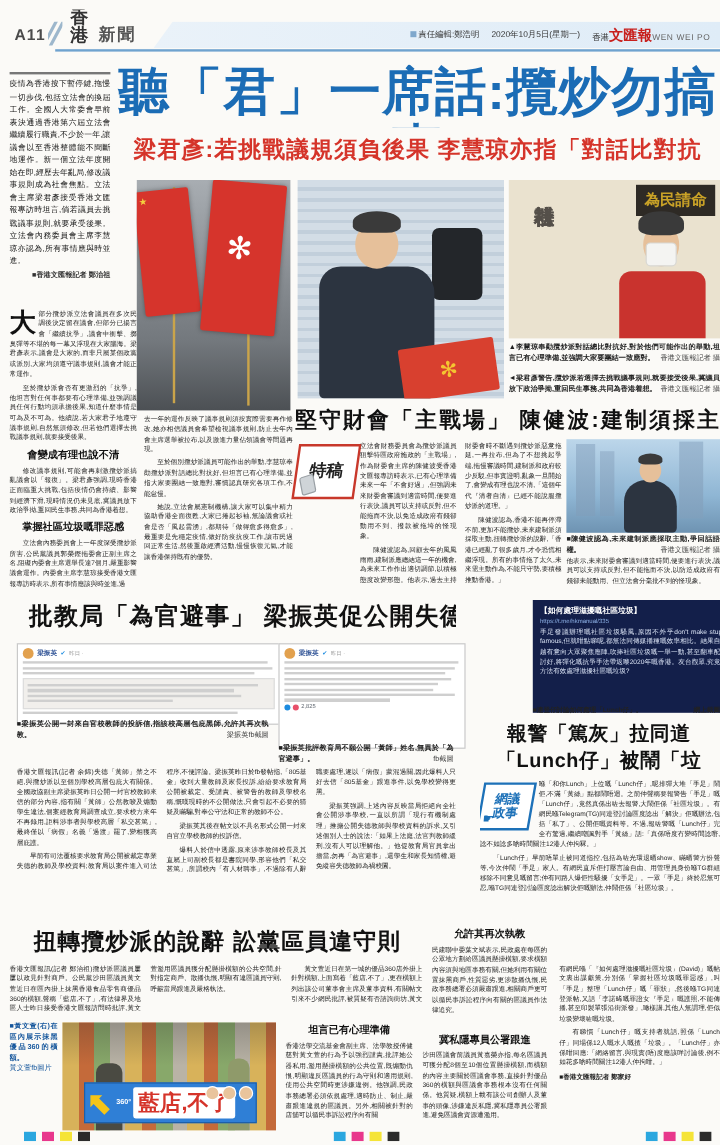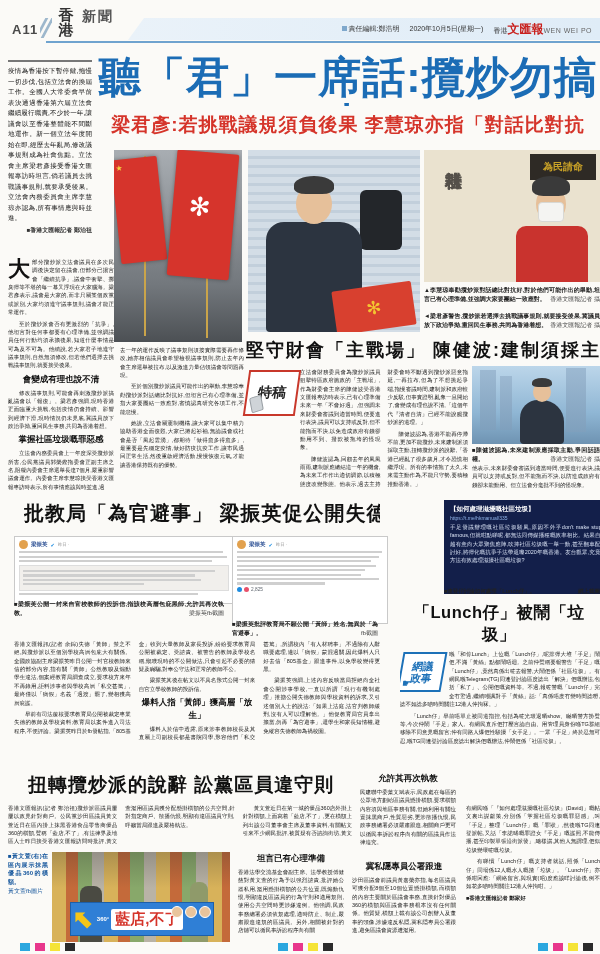--- a/index.html
+++ b/index.html
@@ -58,21 +58,21 @@
   .lee{background:#eae2cf;}
   .callig{position:absolute;writing-mode:vertical-rl;font-family:"Liberation Serif","DejaVu Serif",serif;font-weight:900;color:#55504a;}
   .goldframe{position:absolute;background:#2e2a25;color:#c9a227;font-family:"Liberation Serif","DejaVu Serif",serif;font-weight:900;display:flex;align-items:center;justify-content:center;}
   .redtop{position:absolute;background:#c9332e;border-radius:10px 10px 0 0;}
   .mask{position:absolute;background:#f4f4f2;border-radius:4px;border:1px solid #d8d8d4;}
   .chanphoto{background:linear-gradient(180deg,#bcd6ea 0%,#8fb6d4 60%,#6e93b2 100%);}
   .bldg{position:absolute;background:linear-gradient(180deg,#9db9d2,#7fa0bd);}
   .shop{background:repeating-linear-gradient(90deg,#d8b25a 0 14px,#c46a3a 14px 26px,#88a86a 26px 40px,#b9b3a6 40px 52px);}
   .shopshade{position:absolute;inset:0;background:linear-gradient(180deg,rgba(40,40,40,0.25),rgba(255,255,255,0) 40%);}
   .banner-blue{position:absolute;background:#2f7fd6;border:1px solid #1e5fa8;display:flex;align-items:center;}
-  .banner-text{background:#fff;color:#d5342a;font-weight:900;font-size:15px;padding:1px 4px;border-radius:2px;white-space:nowrap;}
+  .banner-text{background:#fff;color:#d5342a;font-weight:900;font-size:18px;padding:1px 4px;border-radius:2px;white-space:nowrap;}
   .arrow{color:#f5c518;font-size:26px;font-weight:900;line-height:1;margin:0 2px;}
   .portrait{width:10px;height:10px;border-radius:50%;background:#e9c49c;border:1px solid #fff;display:inline-block;margin-left:2px;}
   .pedestrian{position:absolute;background:#4a4a42;border-radius:8px 8px 0 0;}
   
   .fb{background:#fff;border:1px solid #c9c9c9;padding:3px 4px;}
   .fb-head{display:flex;align-items:center;gap:3px;margin-bottom:2px;}
   .fb-av{width:9px;height:9px;border-radius:50%;background:#e2a14e;}
   .fb-name{font-size:5.5px;font-weight:bold;color:#365899;}
   .fb-check{font-size:5px;color:#1d8ce0;}
   .fb-meta{font-size:4.5px;color:#999;}
@@ -93,21 +93,21 @@
 </style>
 </head>
 <body>
 
 <div class="abs" style="left:12px;top:20px;"><span class="pagenum">A11</span></div>
 <div class="abs" style="left:40px;top:18px;"><span class="slash"></span><span class="slash"></span></div>
 <div class="abs sec-big" style="left:56px;top:8px;width:20px;">
   <div>香</div>
   <div>港</div>
 </div>
-<div class="abs sec-sub" style="left:82px;top:8px;font-family:Liberation Serif, serif;">新聞</div>
+<div class="abs sec-sub" style="left:82px;top:20px;font-family:Liberation Serif, serif;">新聞</div>
 <div class="abs band" style="left:128px;top:18px;width:472px;height:22px;">
   <div class="band-inner">
     <span><span class="sq"></span><span>責任編輯:鄭浩明</span></span>
     <span>2020年10月5日(星期一)</span>
     <span><span>香港</span><span class="paper-red">文匯報</span><span class="paper-en">WEN WEI PO</span></span>
   </div>
 </div>
 <div class="abs blueline" style="left:46px;top:41px;width:554px;height:2px;"></div>
 
 <div class="abs mainhead" style="left:96px;top:54px;width:504px;height:52px;">聽「君」一席話:攬炒勿搞事</div>
@@ -148,21 +148,21 @@
   <div class="suit" style="left:18px;top:72px;width:96px;height:110px;"></div>
   <div class="head-skin" style="left:48px;top:34px;width:36px;height:40px;"></div>
   <div class="hair" style="left:46px;top:26px;width:40px;height:18px;"></div>
   <div class="redbook" style="left:86px;top:136px;width:80px;height:44px;transform:rotate(-8deg);">
       <span>✻</span>
     </div>
 </div>
 
 <div class="abs photo lee" style="left:424px;top:150px;width:176px;height:132px;">
   <div class="callig" style="left:18px;top:8px;font-size:17px;">耕耘社群</div>
-  <div class="goldframe" style="right:4px;top:4px;width:66px;height:26px;font-size:10px;">為民請命</div>
+  <div class="goldframe" style="right:4px;top:4px;width:66px;height:26px;font-size:13px;">為民請命</div>
   <div class="redtop" style="left:92px;top:76px;width:72px;height:56px;"></div>
   <div class="head-skin" style="left:112px;top:36px;width:30px;height:36px;"></div>
   <div class="hair" style="left:108px;top:26px;width:38px;height:20px;"></div>
   <div class="mask" style="left:114px;top:52px;width:24px;height:18px;"></div>
 </div>
 
 <div class="abs cap" style="left:424px;top:286px;width:176px;height:24px;">
   <span>▲李慧琼奉勸攬炒派對話總比對抗好,對於他們可能作出的舉動,坦言已有心理準備,並強調大家要團結一致應對。</span><span class="src">香港文匯報記者 攝</span>
 </div>
 <div class="abs cap" style="left:424px;top:312px;width:176px;height:24px;">
@@ -242,35 +242,35 @@
   </div>
 </div>
 <div class="abs cap" style="left:232px;top:620px;width:146px;height:16px;">
   <span>■梁振英批評教育局不願公開「黃師」姓名,無異於「為官避事」。</span><span class="src">fb截圖</span>
 </div>
 
 <div class="abs t cols3" style="left:14px;top:640px;width:366px;height:124px;">
   <p style="text-indent:0;">香港文匯報訊(記者 余錦)失德「黃師」禁之不絕,與攬炒派以至個別學校高層包庇大有關係。全國政協副主席梁振英昨日公開一封官校教師來信的部分內容,指有關「黃師」公然教唆及煽動學生違法,個案經教育局調查成立,要求校方來年不再錄用,詎料涉事者與學校高層「私交甚篤」,最終僅以「病假」名義「過渡」罷了,變相獲高層庇護。</p>
   <p>早前有司法覆核要求教育局公開被裁定專業失德的教師及學校資料;教育局以案件進入司法程序,不便評論。梁振英昨日於fb發帖指,「805基金」收到大量教師及家長投訴,紛紛要求教育局公開被裁定、受譴責、被警告的教師及學校名稱,慨嘆現時的不公開做法,只會引起不必要的猜疑及瞞騙,對奉公守法和正常的教師不公。</p>
   <p>梁振英其後在帖文以不具名形式公開一封來自官立學校教師的投訴信。</p>
-  <div class="subh">爆料人指「黃師」獲高層「放生」</div>
   <p>爆料人於信中透露,原來涉事教師校長及其直屬上司副校長都是書院同學,形容他們「私交甚篤」,所謂校內「有人材聘事」,不過除有人辭職要處理,遂以「病假」蒙混過關,因此爆料人只好去信「805基金」跟進事件,以免學校變得更黑。</p>
   <p>梁振英強調,上述內容反映當局拒絕向全社會公開涉事學校,一直以所謂「現行有機制處理」推搪公開失德教師與學校資料的訴求,又引述個別人士的說法:「如果上法庭,法官判教師緩刑,沒有人可以理解他。」他促教育局官員拿出擔當,勿再「為官避事」,還學生和家長知情權,避免縱容失德教師為禍校園。</p>
 </div>
 
 <div class="abs navy" style="left:444px;top:500px;width:156px;height:84px;">
   <div class="navy-title">【如何處理滋擾嘅社區垃圾】</div>
   <div class="navy-url">https://t.me/hkmanual/335</div>
   <div class="navy-body">手足發議辦理嘅社區垃圾騷風,原因不外乎don't make stupid famous,但就咁點睇呢,都無法同傳媒播種嘅效率相比。結果自己越有意向大眾聚焦應陣,吹捧社區垃圾嘅一舉一動,甚至翻車配合討好,將彈化嘅抗爭手法帶返嚟2020年嘅香港。友台觀眾,究竟咩方法有效處理滋擾社區嘅垃圾?</div>
 </div>
 <div class="abs navycap" style="left:444px;top:588px;width:156px;height:10px;">
   <span>■連登仔討論如何處理「Lunch仔」。</span>
     <span>網上截圖</span>
 </div>
 <div class="abs lunchhead" style="left:398px;top:602px;width:202px;height:44px;">
+  <div>報警「篤灰」拉同道</div>
   <div>「Lunch仔」被鬧「垃圾」</div>
 </div>
 <div class="abs t" style="left:400px;top:650px;width:200px;height:150px;">
   <div class="netbadge" style="float:left;width:40px;height:36px;margin:2px 5px 2px 0;position:relative;">
     <span><span>網議</span><br><span>政事</span></span>
     <span class="handicon">☛</span>
   </div>
   <p style="text-indent:0;">喺「和你Lunch」上位嘅「Lunch仔」,呢排彈大堆「手足」鬧佢,不滿「黃絲」點都鬧唔迴。之前仲聲稱要報警告「手足」嘅「Lunch仔」,竟然真係出咗去報警,大鬧佢係「社區垃圾」。有網民喺Telegram(TG)同連登討論區度諗出「解決」佢嘅辦法,包括「私了」、公開佢嘅資料等。不過,報咗警嘅「Lunch仔」完全冇驚過,繼續嘲諷對手「黃絲」話:「真係唔度冇變時間諗嘢,諗不如諗多啲時間關注12港人仲拘冧。」</p>
   <p>「Lunch仔」早前唔單止被同道指控,包括為咗光環退晒show、瞞晒警方扮聲等,今次仲鬧「手足」家人。有網民直斥佢打壓言論自由、用管理員身份喺TG群組移除不同意見嘅留言;仲有同路人爆佢性騷擾「女手足」。一眾「手足」終於忍無可忍,喺TG同連登討論區度諗出解決佢嘅辦法,仲鬧佢係「社區垃圾」。</p>
 </div>

